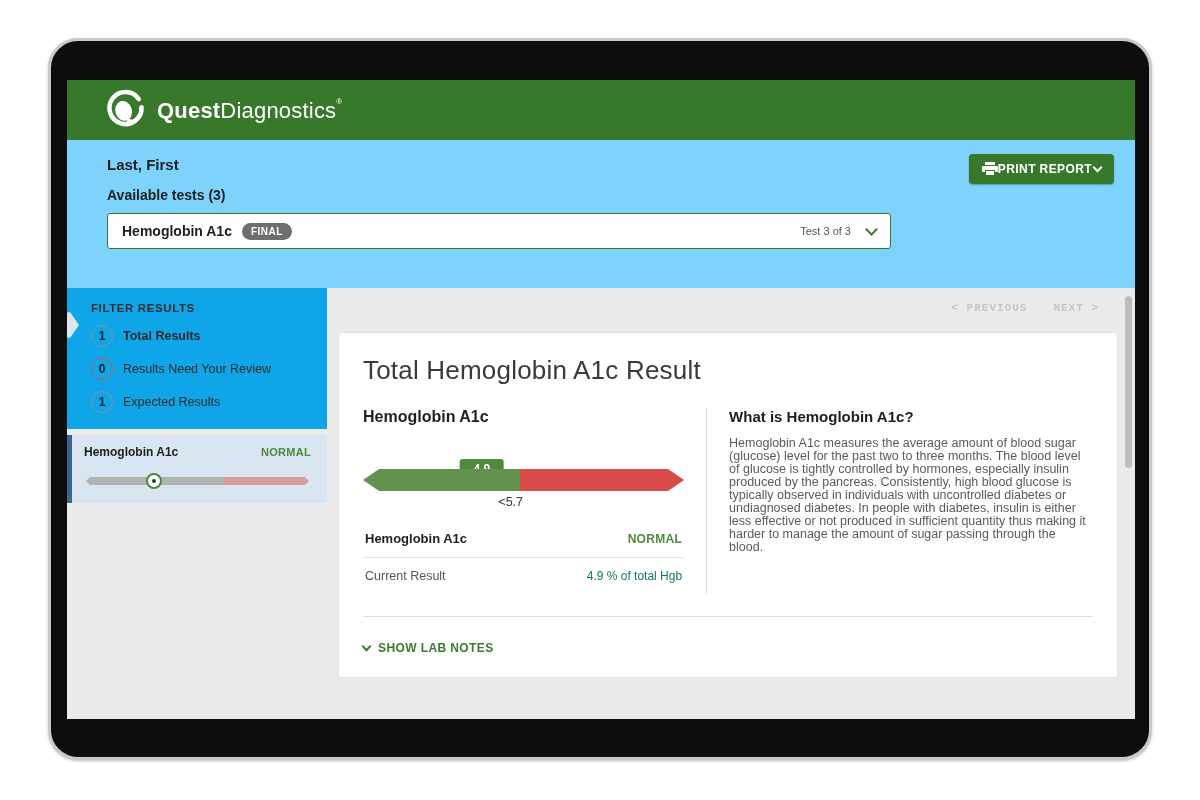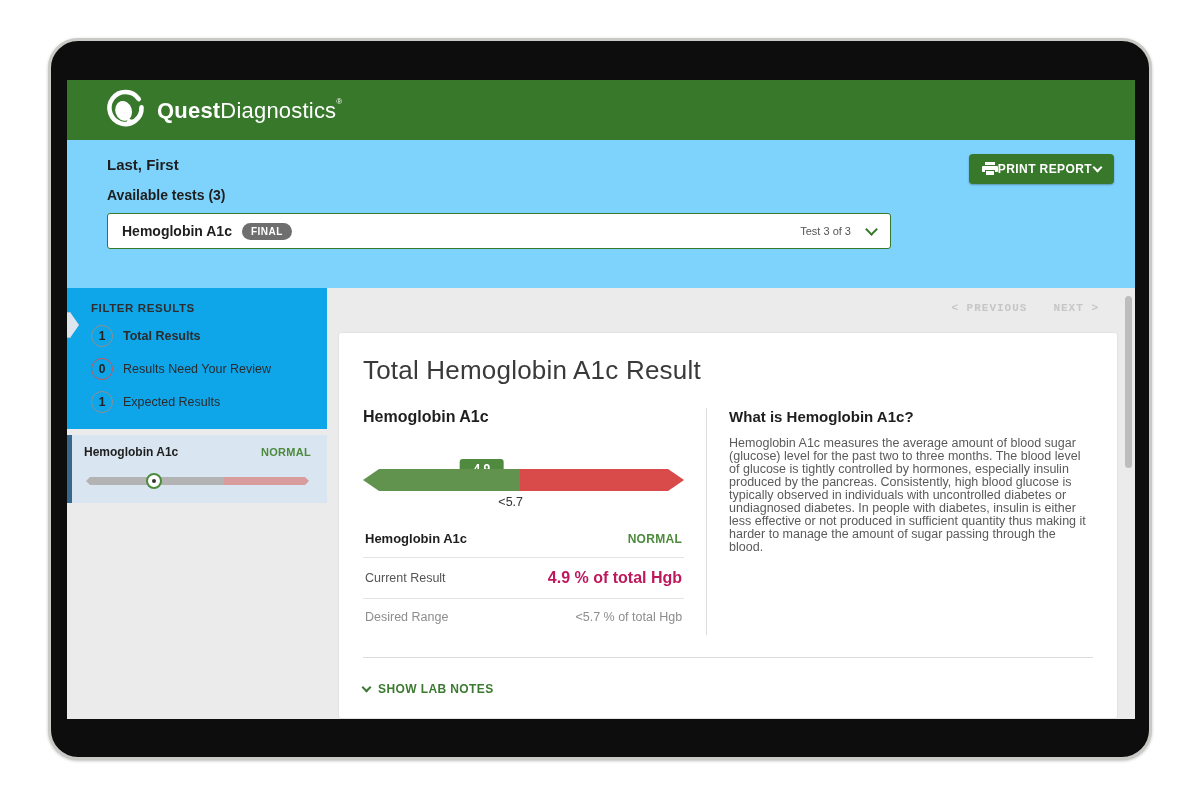--- a/index.html
+++ b/index.html
@@ -96,21 +96,21 @@
   .g-green { background:#61924E; }
   .g-red { background:#D94B4B; flex:1; }
   .threshold { position:absolute; top:53px; transform:translateX(-50%); font-size:12.5px; color:#333; }
 
   .rtable { margin-top:6px; }
   .rrow { display:flex; justify-content:space-between; align-items:center; padding:11px 2px; }
   .rrow + .rrow { border-top:1px solid #e4e4e4; }
   .rrow .lbl { font-size:12.5px; color:#555; }
   .rrow .lbl.strong { font-size:13px; font-weight:700; color:#1e1e1e; }
   .rrow .val.normal { font-size:12px; font-weight:700; color:#4c8a3c; letter-spacing:.3px; }
-  .rrow .val.green { font-size:16px; font-weight:700; color:#be185d; }
+  .rrow .val.green { font-size:12px; font-weight:400; color:#0f766e; }
   .rrow .lbl.dim, .rrow .val.dim { color:#8d8d8d; font-size:12.5px; }
 
   .about-title { font-size:15px; font-weight:700; color:#1e1e1e; }
   .about-body { margin-top:12px; font-size:12.5px; line-height:13px; color:#5a5a5a; }
 
   .h-divider { border-top:1px solid #ddd; margin-top:22px; }
   .lab-notes { margin-top:24px; font-size:12px; font-weight:700; letter-spacing:.4px;
     color:#3c7a31; display:flex; align-items:center; gap:8px; cursor:pointer; }
   .chev-sm { display:inline-block; width:7px; height:7px; border-right:2px solid #3c7a31;
     border-bottom:2px solid #3c7a31; transform:rotate(45deg); margin-top:-3px; }
@@ -220,24 +220,20 @@
               </div>
               <div class="rtable">
                 <div class="rrow">
                   <span class="lbl strong">Hemoglobin A1c</span>
                   <span class="val normal">NORMAL</span>
                 </div>
                 <div class="rrow">
                   <span class="lbl">Current Result</span>
                   <span class="val green">4.9 % of total Hgb</span>
                 </div>
-                <div class="rrow">
-                  <span class="lbl dim">Desired Range</span>
-                  <span class="val dim">&lt;5.7 % of total Hgb</span>
-                </div>
               </div>
             </div>
             <div class="v-divider"></div>
             <div class="right-col">
               <div class="about-title">What is Hemoglobin A1c?</div>
               <div class="about-body">Hemoglobin A1c measures the average amount of blood sugar (glucose) level for the past two to three months. The blood level of glucose is tightly controlled by hormones, especially insulin produced by the pancreas. Consistently, high blood glucose is typically observed in individuals with uncontrolled diabetes or undiagnosed diabetes. In people with diabetes, insulin is either less effective or not produced in sufficient quantity thus making it harder to manage the amount of sugar passing through the blood.</div>
             </div>
           </div>
           <div class="h-divider"></div>
           <div class="lab-notes">

